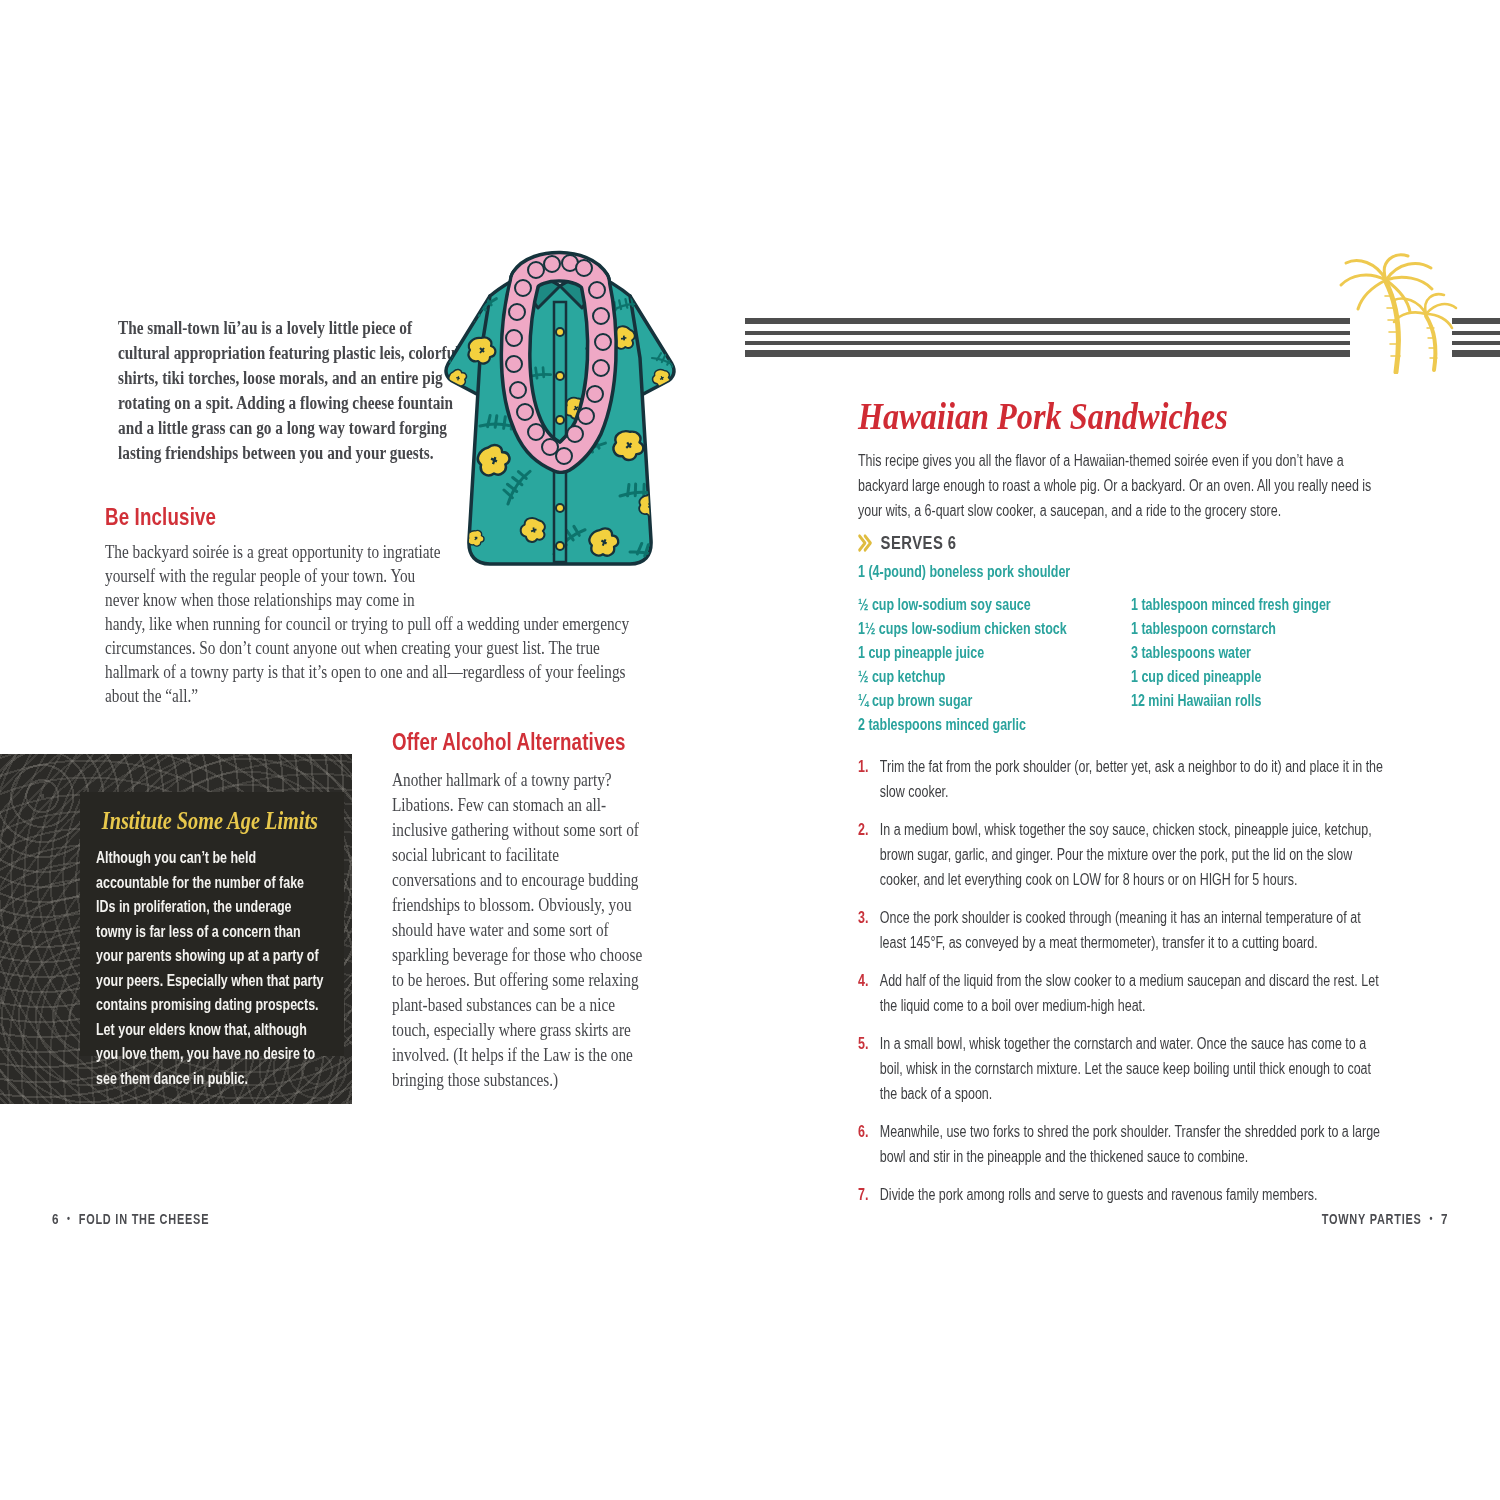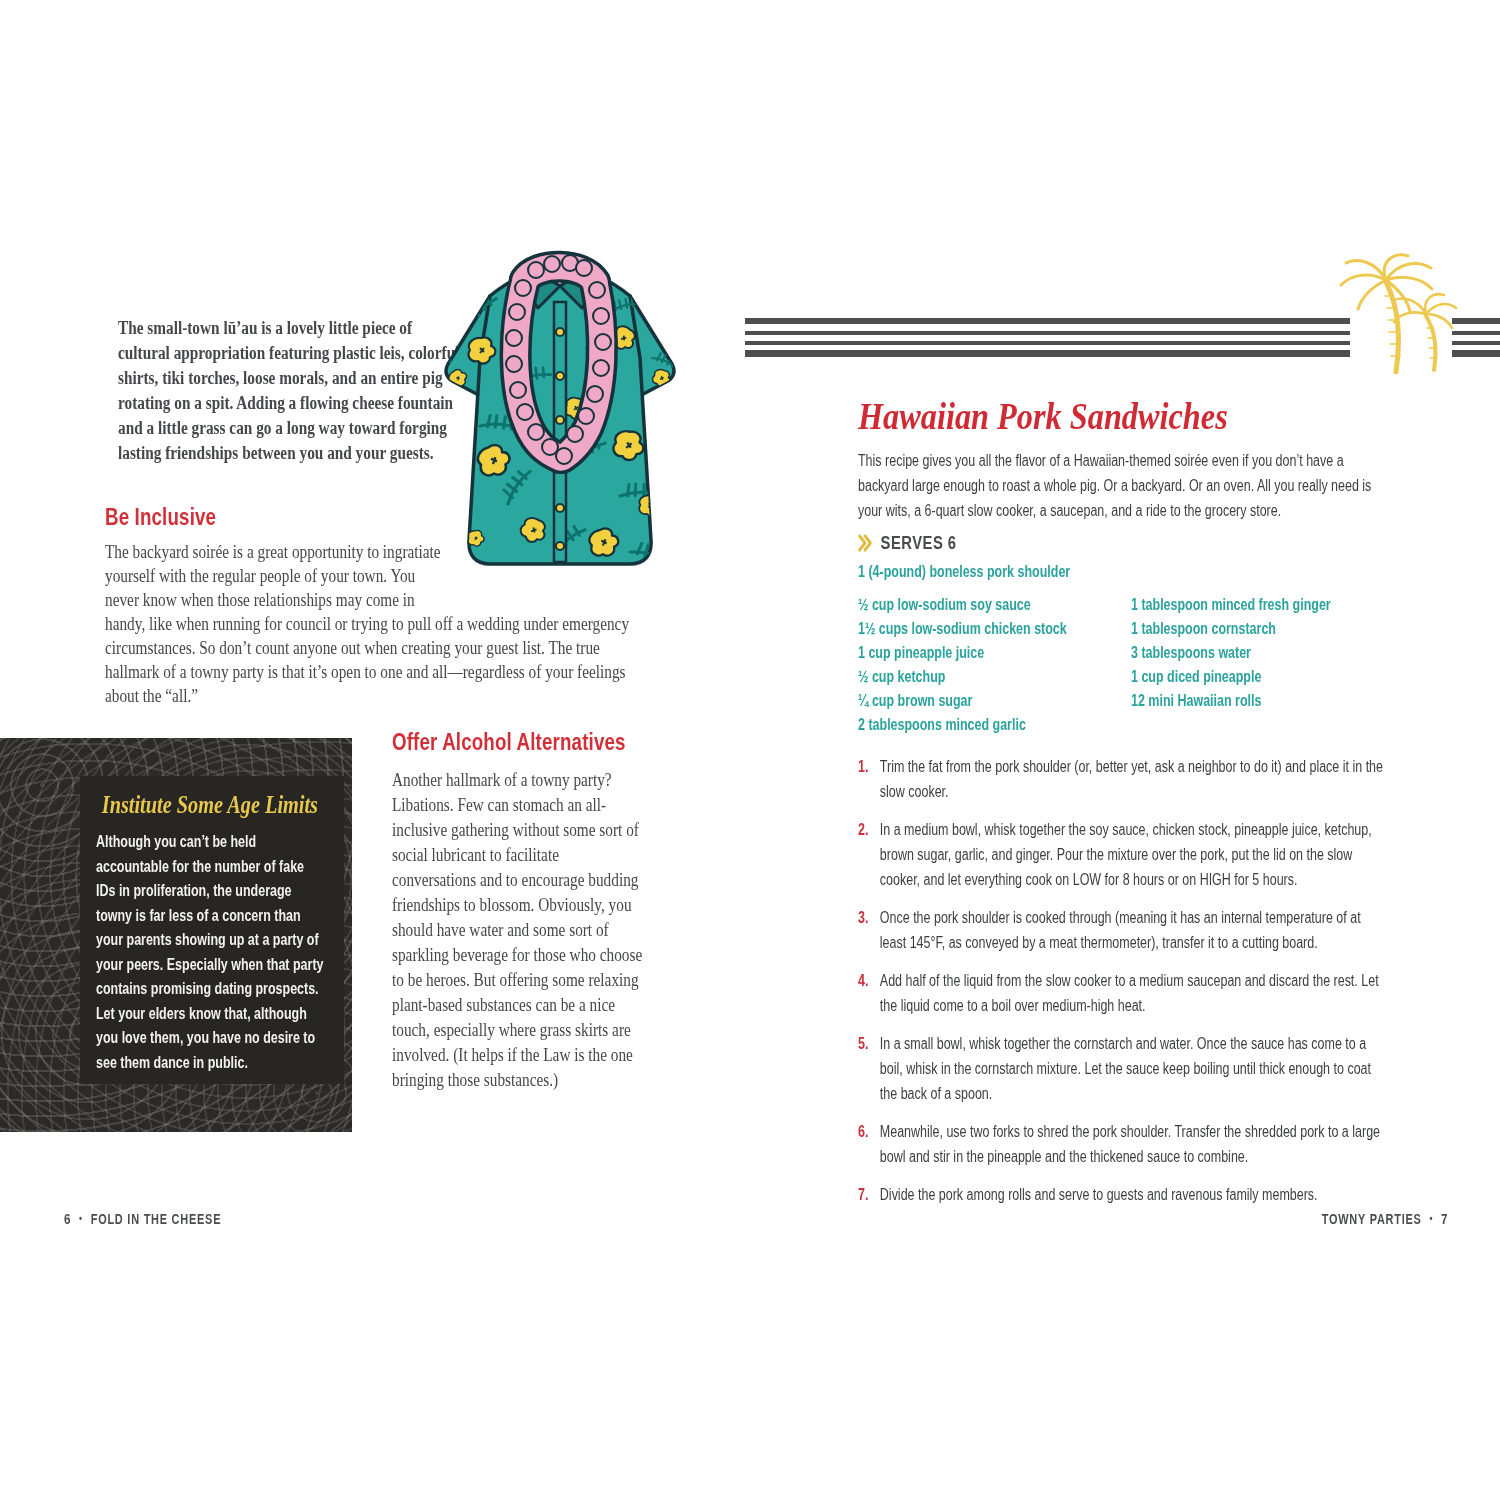--- a/index.html
+++ b/index.html
@@ -25,21 +25,21 @@
     display:inline-block; white-space:nowrap;
   }
   .sec-be .body { margin-top:9px; width:642px; font-size:18px; line-height:24px; }
   .wrapgap { float:right; width:238px; height:52px; }
 
   .sec-offer { position:absolute; left:380px; top:728px; width:270px;margin-left:12px; }
   .sec-offer .body { margin-top:12px; width:296px; font-size:18px; line-height:25px; }
 
   
   .callout {
-    position:absolute; left:0; top:738px; width:352px; height:394px;
+    position:absolute; left:0; top:754px; width:352px; height:350px;
     background:
       repeating-radial-gradient(circle at 12% 12%, rgba(150,147,140,.28) 0 2px, transparent 2px 15px),
       repeating-radial-gradient(circle at 70% 35%, rgba(150,147,140,.22) 0 2px, transparent 2px 13px),
       repeating-radial-gradient(circle at 25% 75%, rgba(150,147,140,.24) 0 2px, transparent 2px 17px),
       repeating-radial-gradient(circle at 90% 90%, rgba(150,147,140,.2) 0 2px, transparent 2px 14px),
       #2b2a27;
   }
   .callout-panel {
     position:absolute; left:80px; top:38px; right:8px; bottom:48px;
     background:#272622; padding:14px 16px 10px 16px; box-sizing:border-box;
@@ -81,21 +81,21 @@
   .ing-col1 { width:350px; flex:none; }
   .ing-col2 { flex:1; }
   .steps { margin-top:17px; }
   .step { display:flex; margin-bottom:13px; }
   .step-num { color:#c8323b; font-weight:bold; font-size:16px; line-height:25px; width:28px; flex:none; }
   .step-text { font-size:16px; line-height:25px; color:#3d3e41; }
 
   
   .footer { position:absolute; top:1210px; font-weight:bold; font-size:14px;
             color:#4b4c50; letter-spacing:1px; white-space:nowrap; }
-  .footer-left { left:64px; }
+  .footer-left { left:52px; }
   .footer-right { right:52px; text-align:left; }
   .footer .pgnum { font-size:15px; }
   .footer .sep { display:inline-block; margin:0 10px; font-size:11px; vertical-align:2px; }
 </style>
 </head>
 <body>
 
 <div class="canvas">
 
   <div class="p1">

